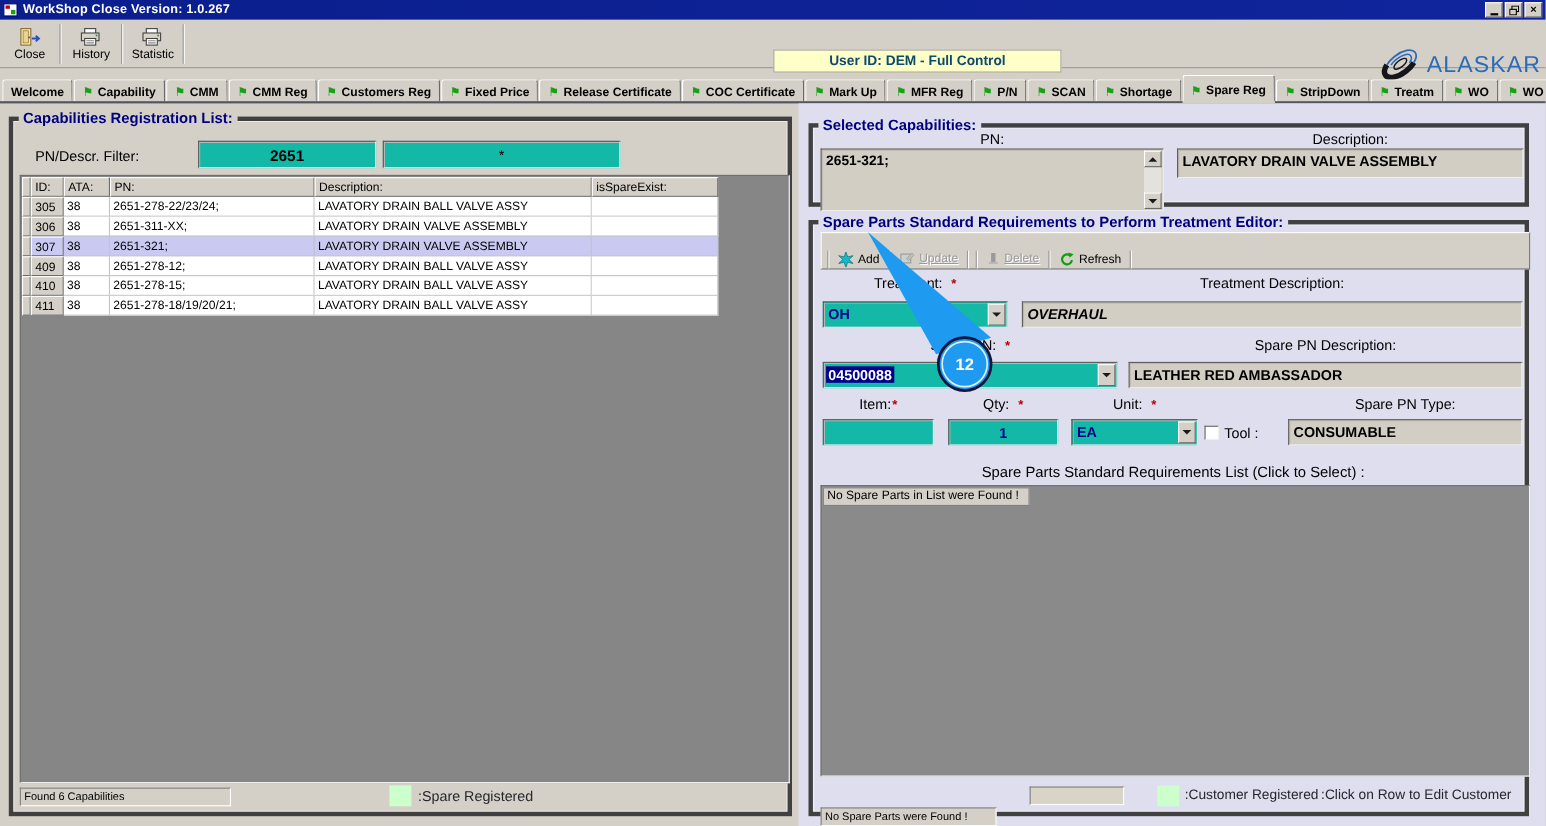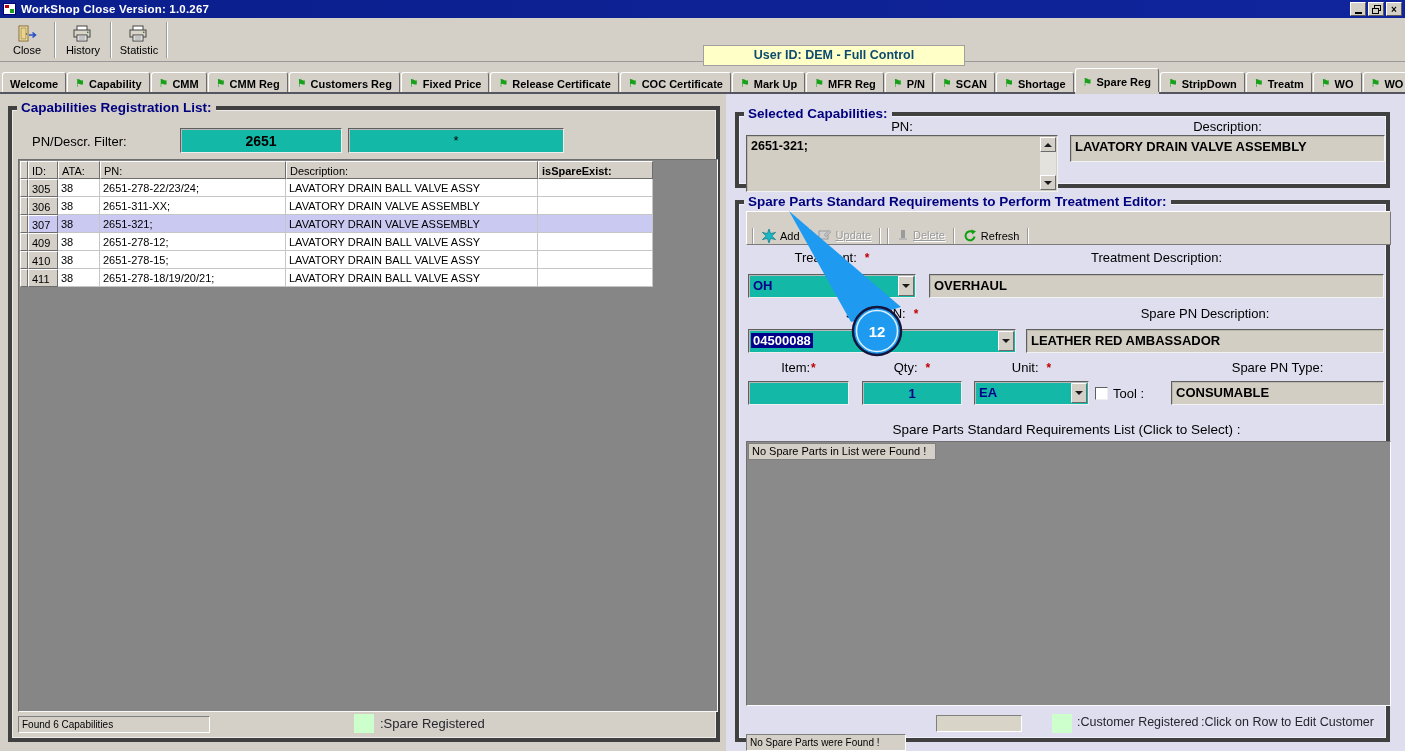--- a/index.html
+++ b/index.html
@@ -75,21 +75,21 @@
 
   
   #grid-backdrop { background:#868686; border:1px solid; border-color:#6f6f6f #fafafa #fafafa #6f6f6f; }
   .trow { display:flex; }
   .cell { height:18px; font-size:11px; line-height:16px; padding:1px 3px 0 3px;
     overflow:hidden; white-space:nowrap; }
   .cell.hd, .cell.idc { background:#D4D0C8; border:1px solid; border-color:#fff #6d6d6d #6d6d6d #fff; }
   .cell.dat { background:#fff; border-right:1px solid #c6c6c6; border-bottom:1px solid #c6c6c6; }
   .trow.sel .cell.dat, .trow.sel .cell.idc { background:#C9C9F1; }
   .c-sel{width:8px;} .c-id{width:30px;} .c-ata{width:42px;} .c-pn{width:186px;}
-  .c-desc{width:252px;} .c-spare{width:115px;font-weight:bold;}
+  .c-desc{width:252px;} .c-spare{width:115px;}
 
   .statusbox { background:#D4D0C8; border:1px solid; border-color:#808080 #fff #fff #808080;
     font-size:10px; line-height:15px; padding-left:3px; color:#000; white-space:nowrap; overflow:hidden; }
   .swatch { background:#CCFFCC; }
   .legend-txt { font-size:13px; color:#26262e; white-space:nowrap; }
 
   
   #ed-toolbar { background:#D4D0C8; border:1px solid; border-color:#fff #7a7a7a #7a7a7a #fff;
     display:flex; align-items:flex-start; padding:16px 2px; }
   .ed-sep { width:2px; height:16px; border-left:1px solid #9a9a9a; border-right:1px solid #fff; margin:0 3px; }
@@ -162,20 +162,31 @@
         <rect x="2" y="5" width="16" height="7" fill="#D8D4C8" stroke="#444"></rect>
         <rect x="15" y="6.5" width="1.5" height="1.5" fill="#3a7a3a"></rect>
         <rect x="5" y="10" width="10" height="6" fill="#fff" stroke="#444"></rect>
         <line x1="6.5" y1="12" x2="13.5" y2="12" stroke="#888"></line>
         <line x1="6.5" y1="14" x2="13.5" y2="14" stroke="#888"></line>
       </svg>
     <span>Statistic</span>
   </div>
   <div class="tb-sep" style="left:166px;"></div>
   <div id="user-banner">User ID: DEM - Full Control</div>
+  <div id="brand">
+    <svg width="42" height="34" viewBox="0 0 42 34">
+      <g transform="rotate(-38 20 16)">
+        <ellipse cx="20" cy="16" rx="17" ry="8.5" fill="none" stroke="#15151a" stroke-width="5" stroke-dasharray="41 41" stroke-dashoffset="-10"></ellipse>
+        <ellipse cx="20" cy="16" rx="17" ry="8.5" fill="none" stroke="#2B6CB8" stroke-width="1.6" stroke-dasharray="41 41" stroke-dashoffset="31"></ellipse>
+        <ellipse cx="20" cy="16" rx="12" ry="5.5" fill="none" stroke="#2B6CB8" stroke-width="1.4" stroke-dasharray="28 28" stroke-dashoffset="21"></ellipse>
+        <ellipse cx="20" cy="16" rx="7" ry="3" fill="none" stroke="#15151a" stroke-width="1.3"></ellipse>
+      </g>
+    </svg>
+    <span class="brand-text">ALASKAR</span>
+  </div>
 </div>
 
 <div id="tabbar">
     <div class="tab">
       <span>Welcome</span>
     </div>
     <div class="tab">
       <span class="flag">⚑</span>
       <span>Capability</span>
     </div>
@@ -383,21 +394,21 @@
   <div class="lbl-c" style="left:9px; top:46px; width:168px;">
     <span>Treatment:</span><span class="req">*</span>
   </div>
   <div class="field abs" style="left:9px; top:70px; width:168px; height:24px; position:absolute;">
     <span class="navyval" style="position:absolute; left:4px; top:3px;">OH</span>
     <div class="combo-arrow">
         <div class="tri-down"></div>
       </div>
   </div>
   <div class="lbl-c" style="left:190px; top:46px; width:455px;">Treatment Description:</div>
-  <div class="gbox abs" style="left:190px; top:70px; width:455px; height:24px;">OVERHAUL</div>
+  <div class="gbox abs" style="left:190px; top:70px; width:455px; height:24px;font-style:italic;">OVERHAUL</div>
 
   <div class="lbl-c" style="left:9px; top:102px; width:268px;">
     <span>Spare PN:</span><span class="req">*</span>
   </div>
   <div class="field abs" style="left:9px; top:125px; width:268px; height:24px; position:absolute;">
     <span class="navyval" style="position:absolute; left:2px; top:3px; background:#00008B; color:#fff; padding:0 2px;">04500088</span>
     <div class="combo-arrow">
         <div class="tri-down"></div>
       </div>
   </div>

